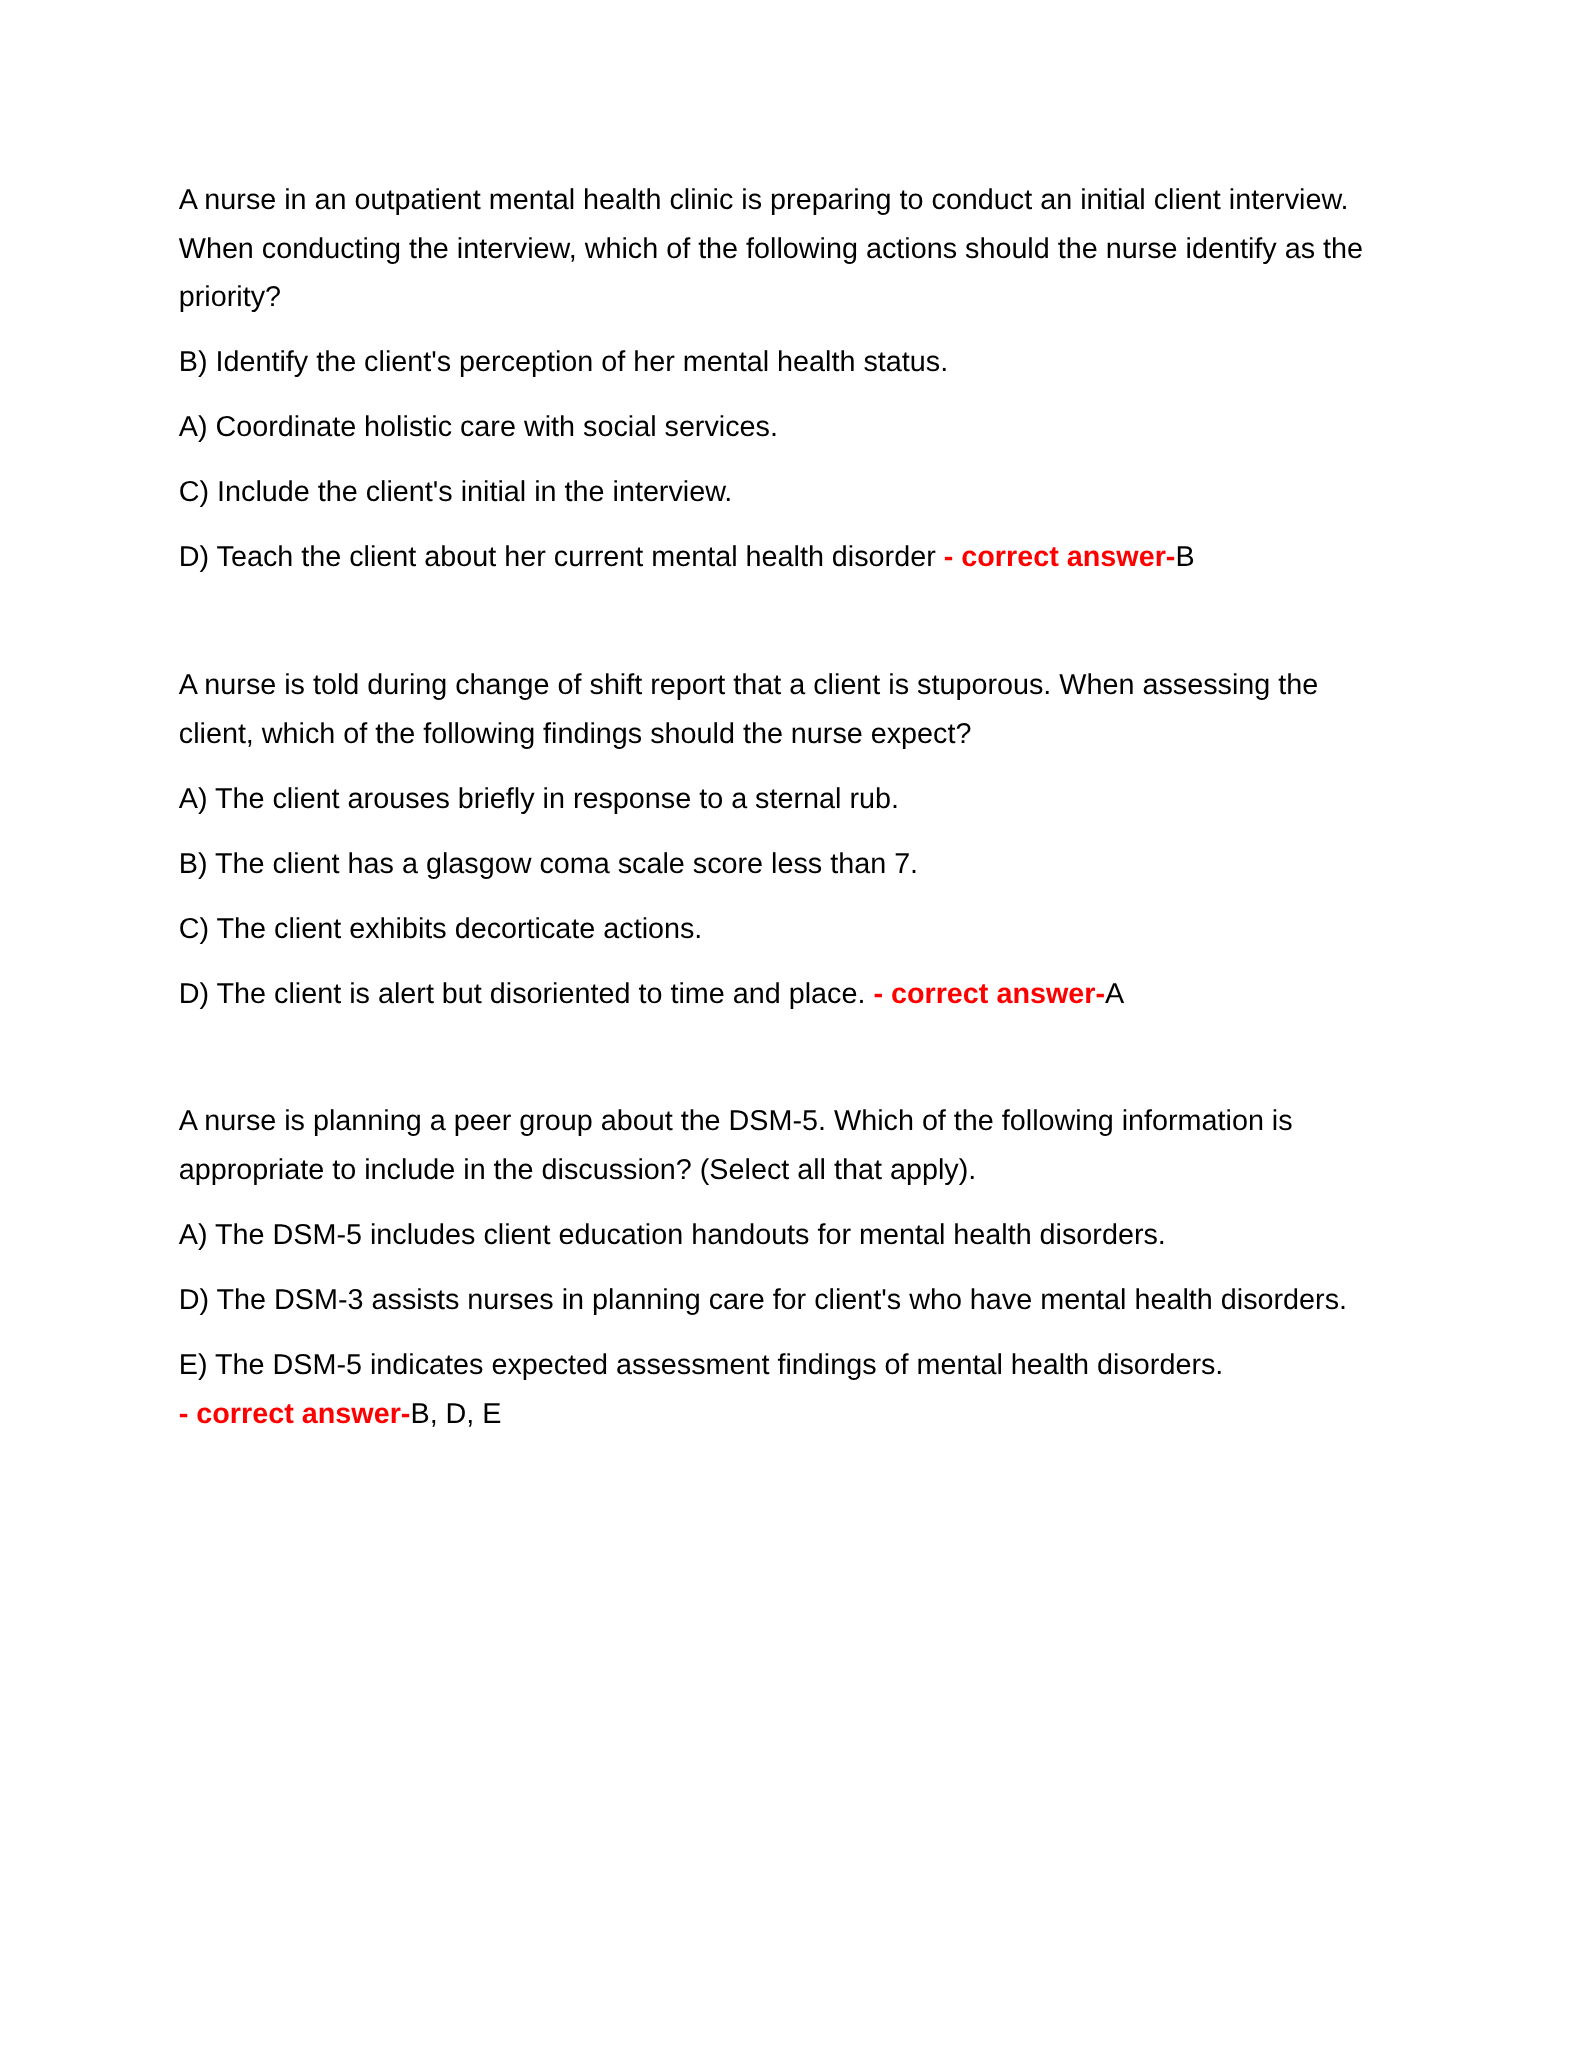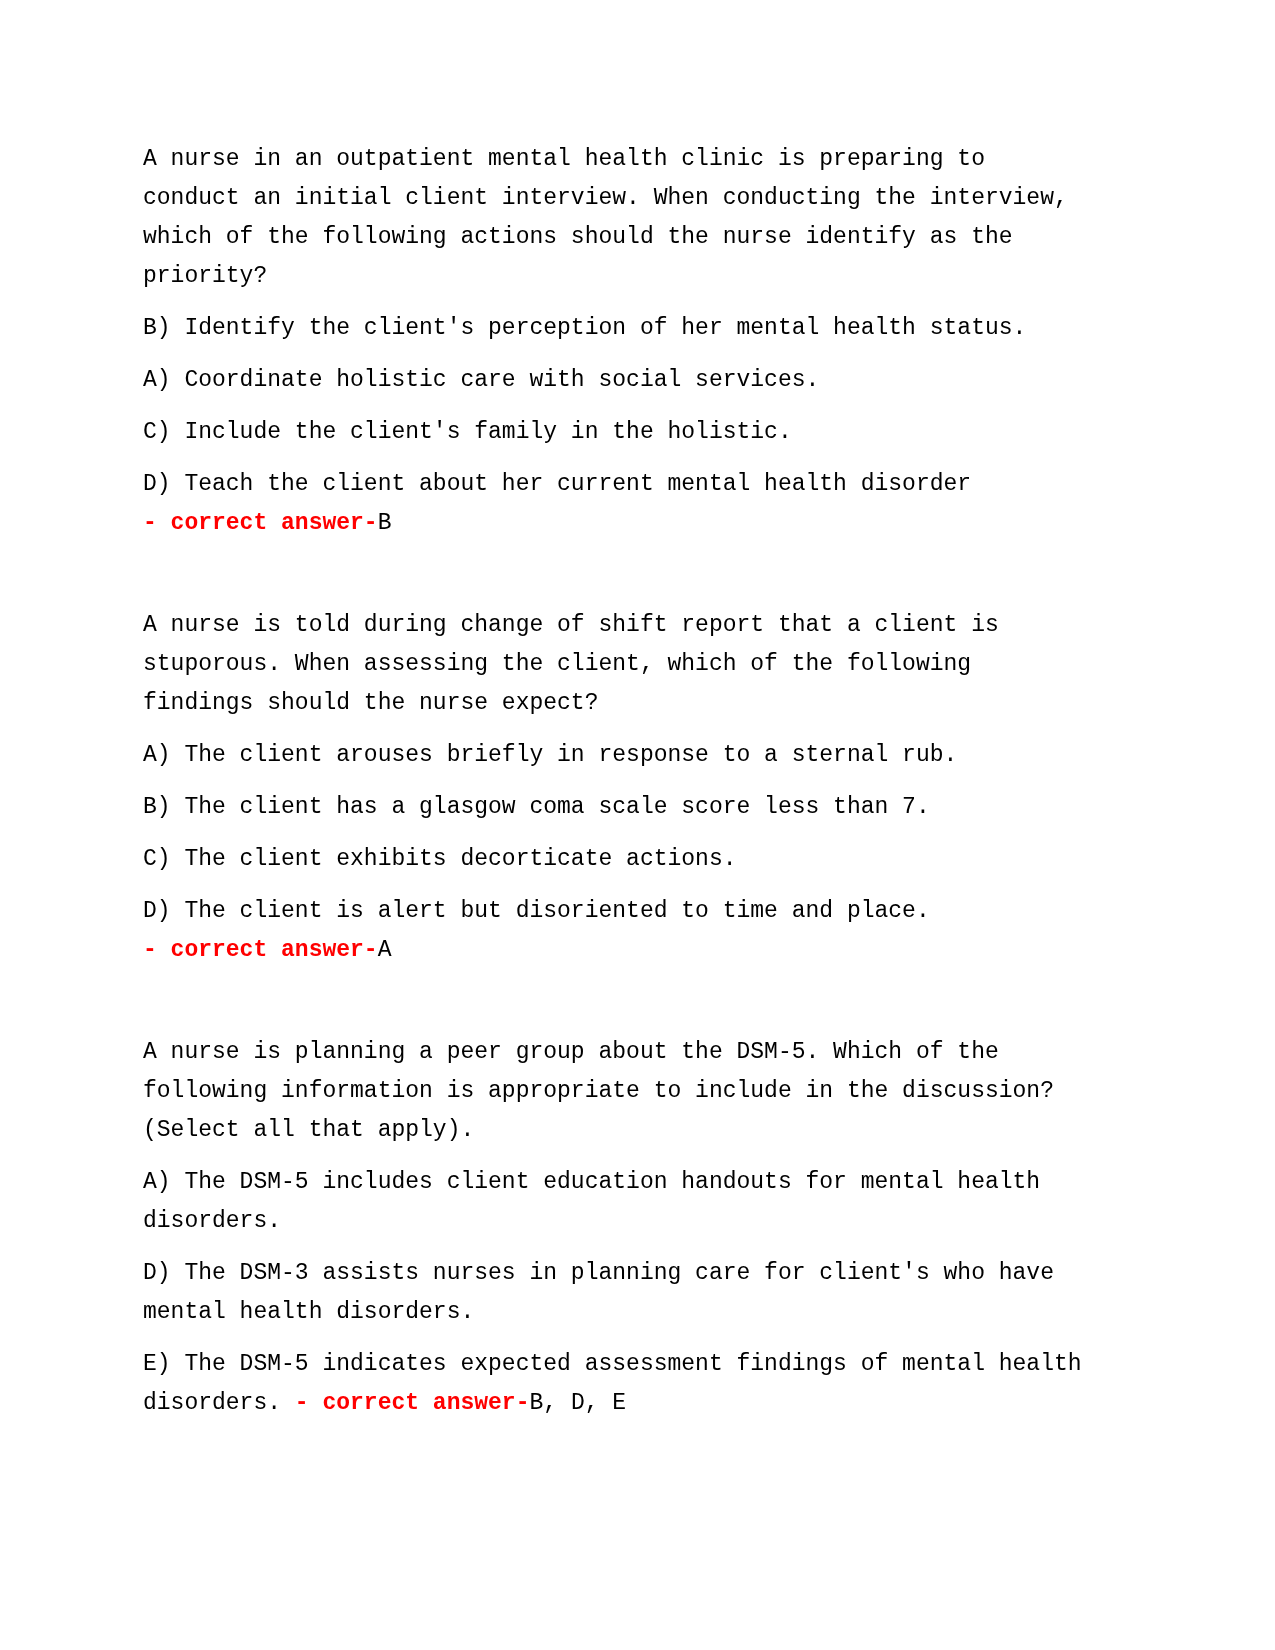--- a/index.html
+++ b/index.html
@@ -8,21 +8,21 @@
     background: #ffffff;
   }
   .page {
     position: relative;
     width: 1275px;
     height: 1650px;
     background: #ffffff;
     box-sizing: border-box;
     padding: 140px 182px 0 143px;
     overflow: hidden;
-    font-family: Liberation Mono, monospace;
+    font-family: Liberation Sans, sans-serif;
     color: #000000;
   }
   .question {
     margin: 0 0 63px 0;
   }
   .question:last-child {
     margin-bottom: 0;
   }
   .question p {
     font-size: 23px;
@@ -44,21 +44,21 @@
 </style>
 </head>
 <body>
 
 <div class="page">
 
   <section class="question">
     <p>A nurse in an outpatient mental health clinic is preparing to conduct an initial client interview. When conducting the interview, which of the following actions should the nurse identify as the priority?</p>
     <p class="option"><span>B) Identify the client's perception of her mental health status.</span></p>
     <p class="option"><span>A) Coordinate holistic care with social services.</span></p>
-    <p class="option"><span>C) Include the client's family in the holistic.</span></p>
+    <p class="option"><span>C) Include the client's initial in the interview.</span></p>
     <p class="option"><span>D) Teach the client about her current mental health disorder </span><span class="answer-unit"><span class="answer-marker">- correct answer-</span><span class="answer-value">B</span></span></p>
   </section>
 
   <section class="question">
     <p>A nurse is told during change of shift report that a client is stuporous. When assessing the client, which of the following findings should the nurse expect?</p>
     <p class="option"><span>A) The client arouses briefly in response to a sternal rub.</span></p>
     <p class="option"><span>B) The client has a glasgow coma scale score less than 7.</span></p>
     <p class="option"><span>C) The client exhibits decorticate actions.</span></p>
     <p class="option"><span>D) The client is alert but disoriented to time and place. </span><span class="answer-unit"><span class="answer-marker">- correct answer-</span><span class="answer-value">A</span></span></p>
   </section>

